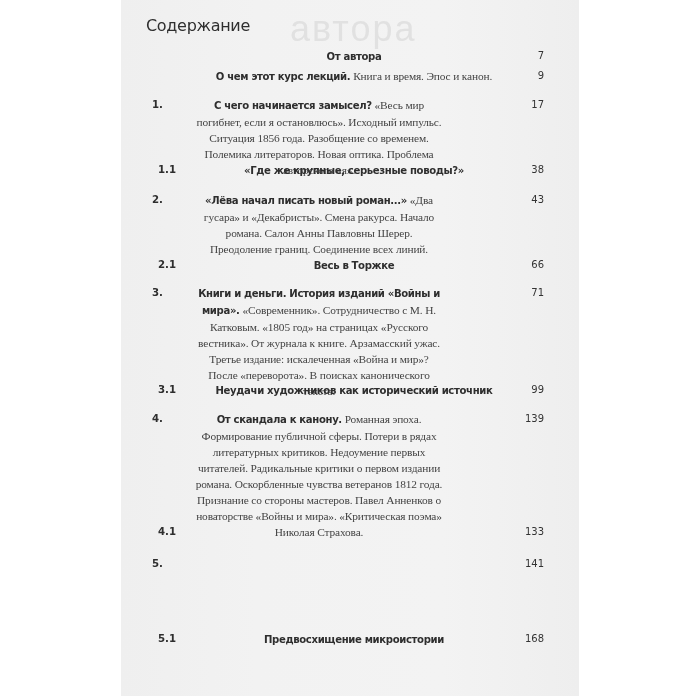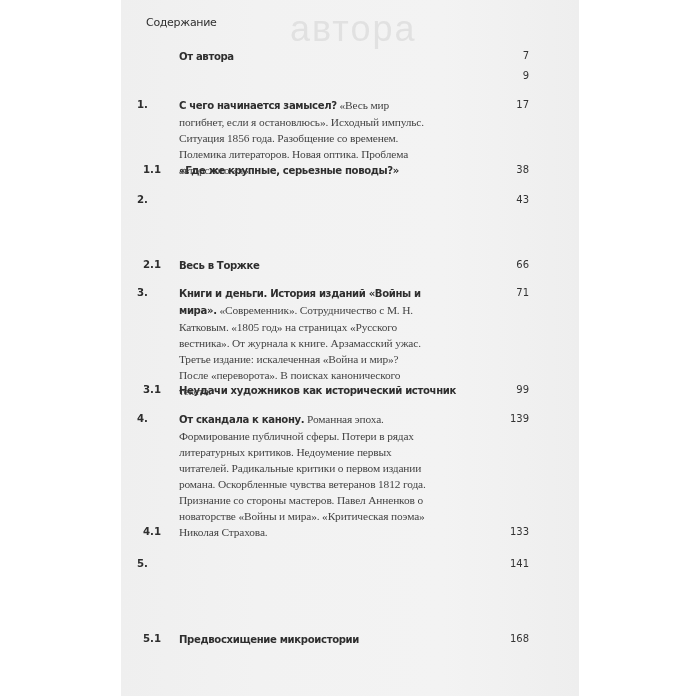--- a/index.html
+++ b/index.html
@@ -13,24 +13,24 @@
   .page {
     position: absolute; left: 121px; top: 0; width: 458px; height: 696px;
     background: linear-gradient(90deg, #efefef 0%, #f2f2f2 30%, #f3f3f3 70%, #eeeeee 100%);
   }
   .bleed-title {
     position: absolute; left: 290px; top: 8px; font-size: 36px; color: #d6d6d6;
     font-family: "Liberation Sans", sans-serif; letter-spacing: 2px; opacity: 0.6;
   }
   .toc-title {
     position: absolute; left: 146px; top: 16px;
-    font-family: "DejaVu Sans", sans-serif; font-size: 11px; color: #2f2f2f;
+    font-family: "DejaVu Sans", sans-serif; font-size: 16px; color: #2f2f2f;
     letter-spacing: -0.3px;
   }
-  .entry { position: absolute; left: 137px; width: 392px; font-size: 11.4px; line-height: 16px; }
+  .entry { position: absolute; left: 152px; width: 392px; font-size: 11.4px; line-height: 16px; text-align: center; }
   .entry .num {
     position: absolute; left: 0; top: 0;
     font-family: "DejaVu Sans", sans-serif; font-weight: bold; font-size: 10.2px; color: #2e2e2e;
   }
   .entry .body { margin-left: 42px; width: 250px; }
   .entry .sub-num { left: 6px; }
   .entry .body.wide { width: 320px; }
   .head {
     font-family: "DejaVu Sans", sans-serif; font-weight: bold; font-size: 10.1px;
     color: #2e2e2e; letter-spacing: -0.35px;
@@ -48,37 +48,39 @@
 <div class="bleed-title">автора</div>
 
 <div class="toc-title">Содержание</div>
 
 <div class="entry" style="top:48px;">
   <div class="body wide"><span class="head">От автора</span></div>
   <span class="page-num">7</span>
 </div>
 
 <div class="entry" style="top:68px;">
+  <div class="body wide"><span class="head">О чем этот курс лекций.</span> <span class="desc">Книга и время. Эпос и канон.</span></div>
   <span class="page-num">9</span>
 </div>
 
 <div class="entry" style="top:97px;">
   <span class="num">1.</span>
   <div class="body"><span class="head">С чего начинается замысел?</span> <span class="desc">«Весь мир погибнет, если я остановлюсь». Исходный импульс. Ситуация 1856 года. Разобщение со временем. Полемика литераторов. Новая оптика. Проблема авторского «я».</span></div>
   <span class="page-num">17</span>
 </div>
 
 <div class="entry" style="top:162px;">
   <span class="num sub-num">1.1</span>
   <div class="body wide"><span class="head">«Где же крупные, серьезные поводы?»</span></div>
   <span class="page-num">38</span>
 </div>
 
 <div class="entry" style="top:192px;">
   <span class="num">2.</span>
+  <div class="body"><span class="head">«Лёва начал писать новый роман...»</span> <span class="desc">«Два гусара» и «Декабристы». Смена ракурса. Начало романа. Салон Анны Павловны Шерер. Преодоление границ. Соединение всех линий.</span></div>
   <span class="page-num">43</span>
 </div>
 
 <div class="entry" style="top:257px;">
   <span class="num sub-num">2.1</span>
   <div class="body wide"><span class="head">Весь в Торжке</span></div>
   <span class="page-num">66</span>
 </div>
 
 <div class="entry" style="top:285px;">

